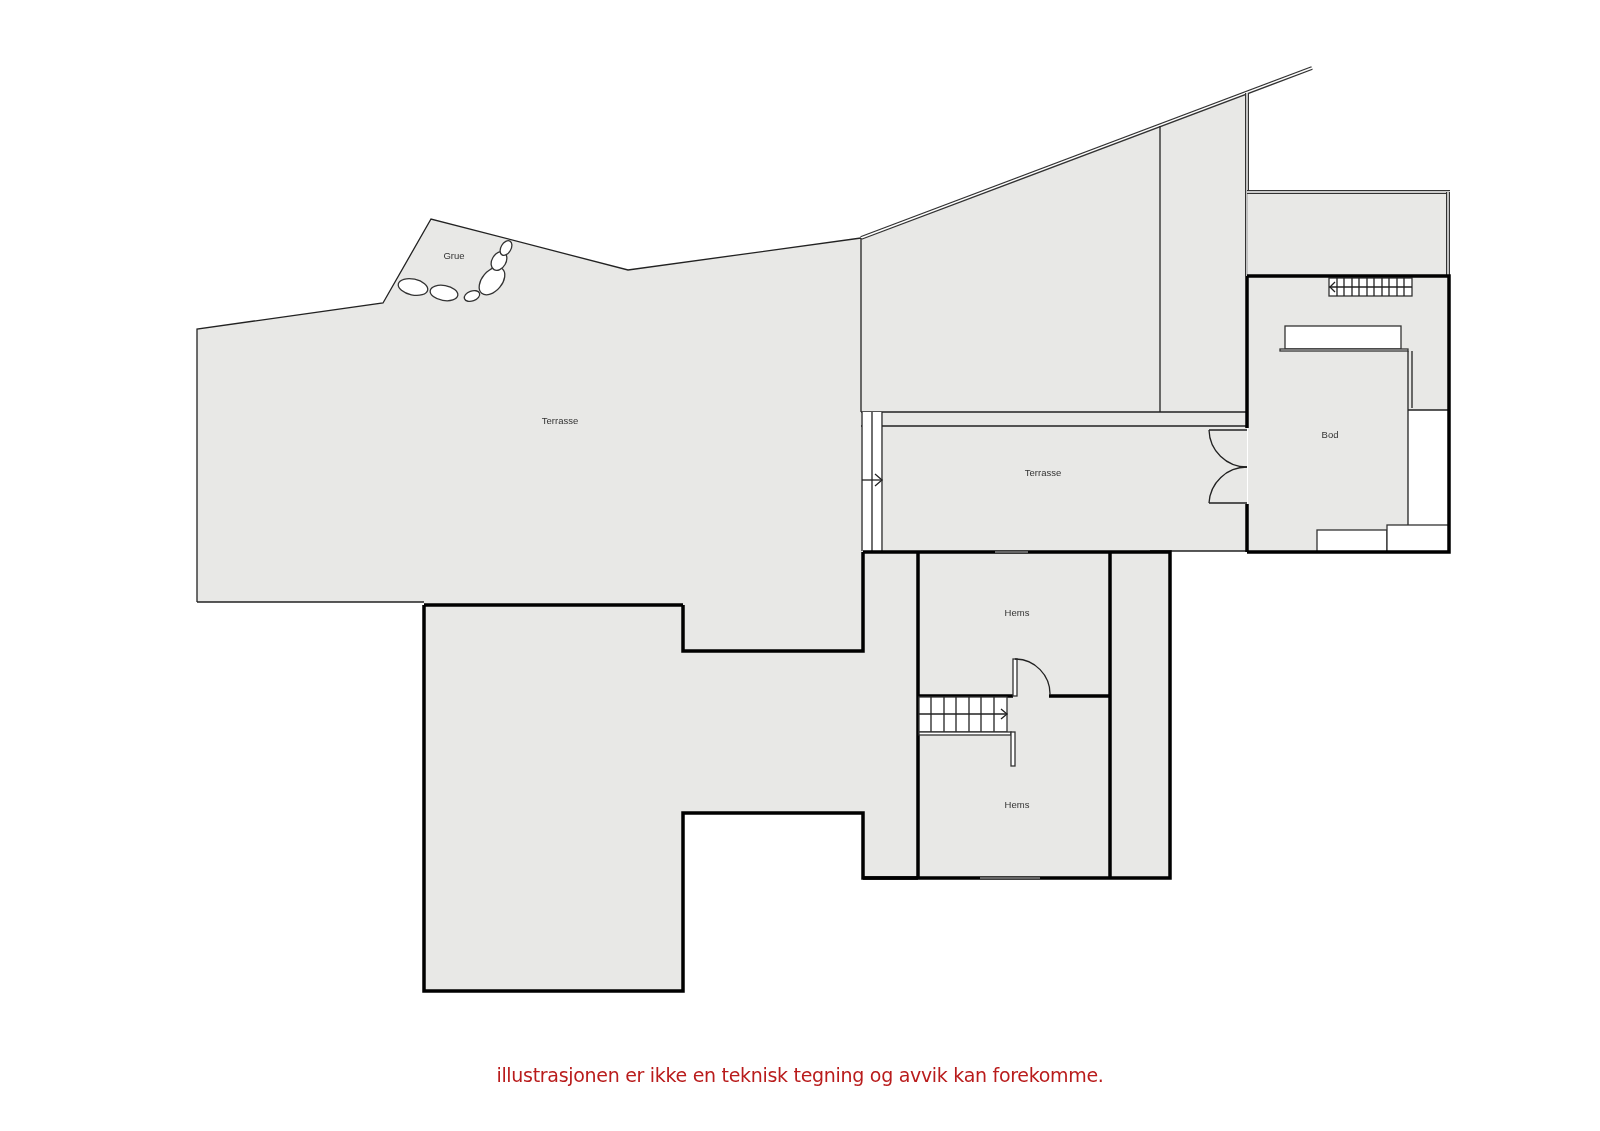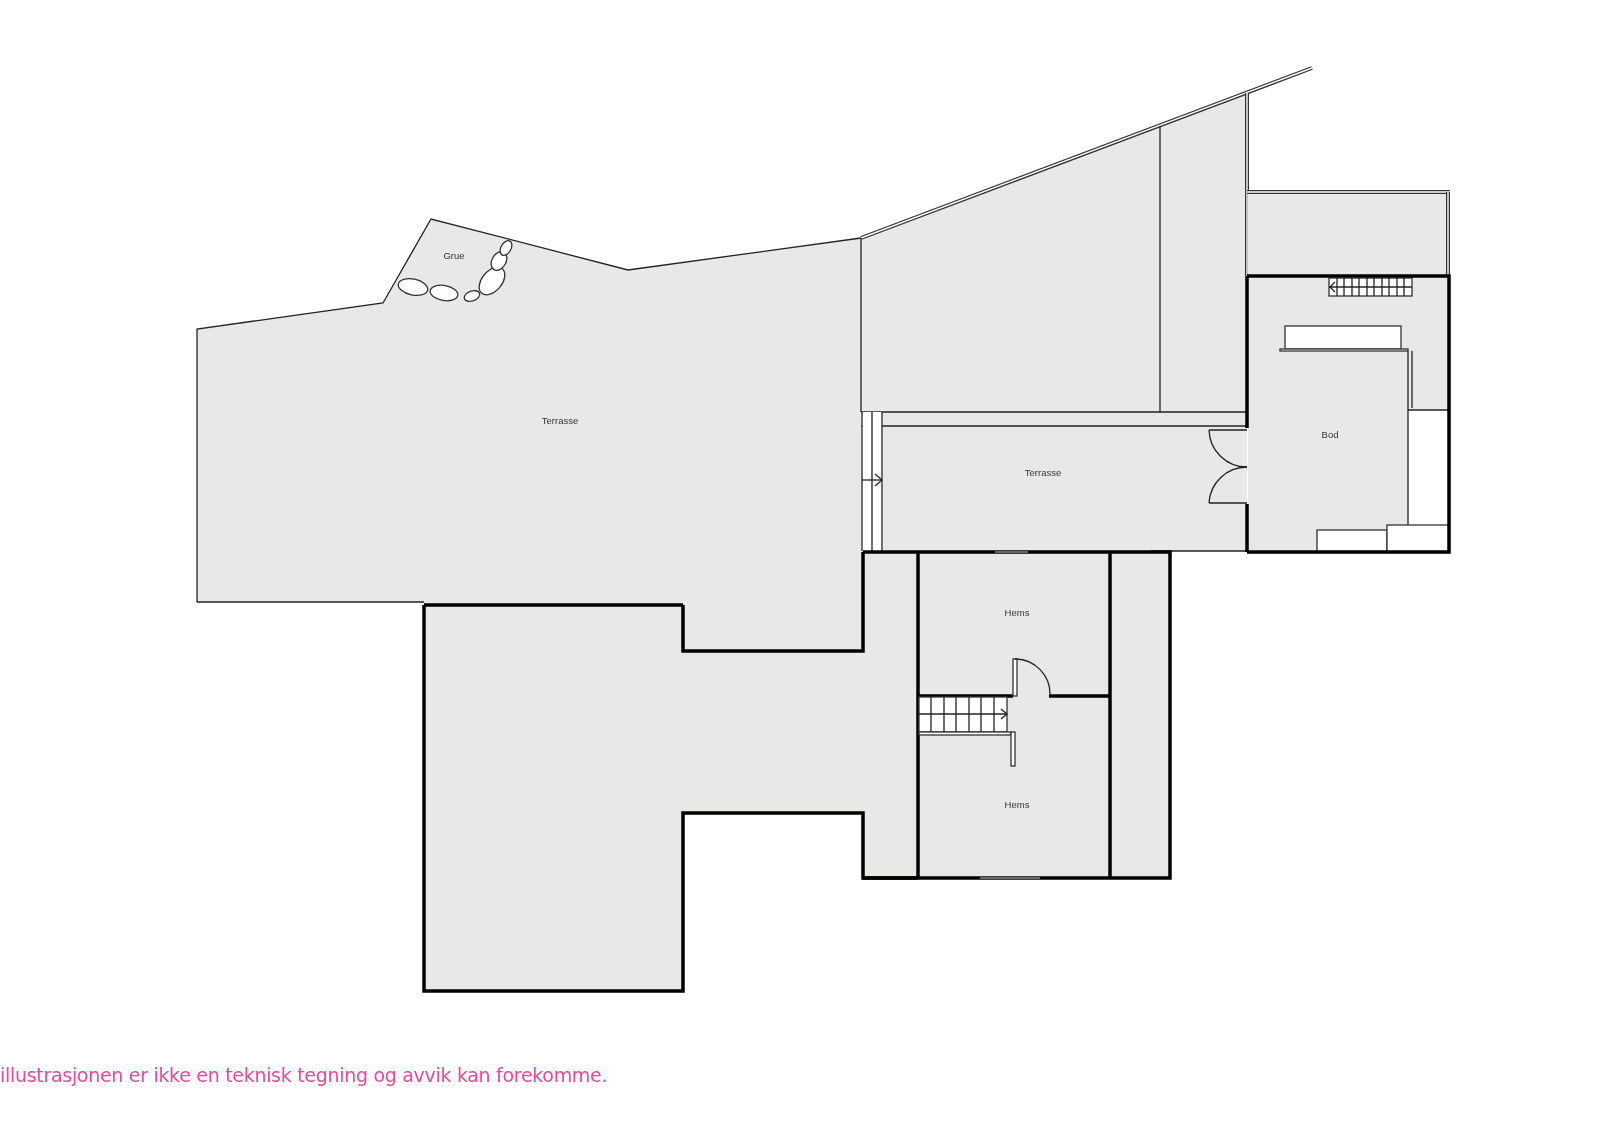--- a/index.html
+++ b/index.html
@@ -5,21 +5,21 @@
   html,body{margin:0;padding:0;background:#ffffff;}
   body{width:1600px;height:1131px;position:relative;overflow:hidden;font-family:"Liberation Sans",sans-serif;}
   svg{position:absolute;left:0;top:0;}
   .fill{fill:#e8e8e6;}
   .thin{fill:none;stroke:#222;stroke-width:1.3;}
   .dbl{fill:none;stroke:#333;stroke-width:4;}
   .dbl-in{fill:none;stroke:#fff;stroke-width:1.4;}
   .thick{fill:none;stroke:#000;stroke-width:3.5;}
   .white{fill:#fff;stroke:#333;stroke-width:1.3;}
   .lbl{font-family:"Liberation Sans",sans-serif;font-size:9.5px;fill:#333;text-anchor:middle;}
-  .caption{position:absolute;left:0;width:1600px;top:1064px;font-family:"DejaVu Sans",sans-serif;font-size:19px;color:#ec4899;letter-spacing:-0.3px;}
+  .caption{position:absolute;left:0;width:1600px;top:1064px;text-align:center;font-family:"DejaVu Sans",sans-serif;font-size:19px;color:#b91c1c;letter-spacing:-0.3px;}
 </style>
 </head>
 <body>
 
 <svg width="1600" height="1131" viewBox="0 0 1600 1131">
 
   <g>
     <polygon class="fill" points="197,329 383,303 431,219 628,270 861,238 861,550 863,550 863,651 683,651 683,605 424,605 424,602 197,602"></polygon>
     <polyline class="thin" points="197,602 197,329 383,303 431,219 628,270 861,238"></polyline>
     <line class="thin" x1="197" y1="602" x2="424" y2="602"></line>

